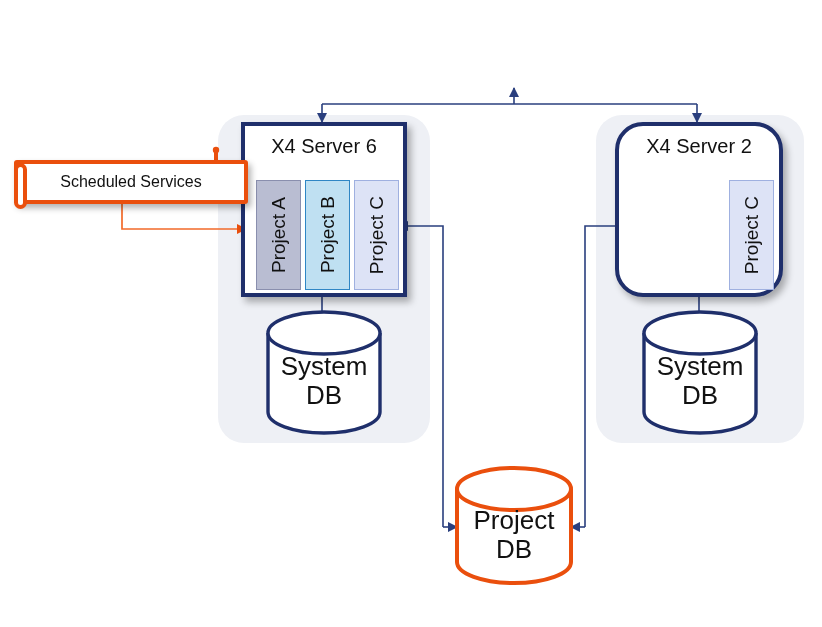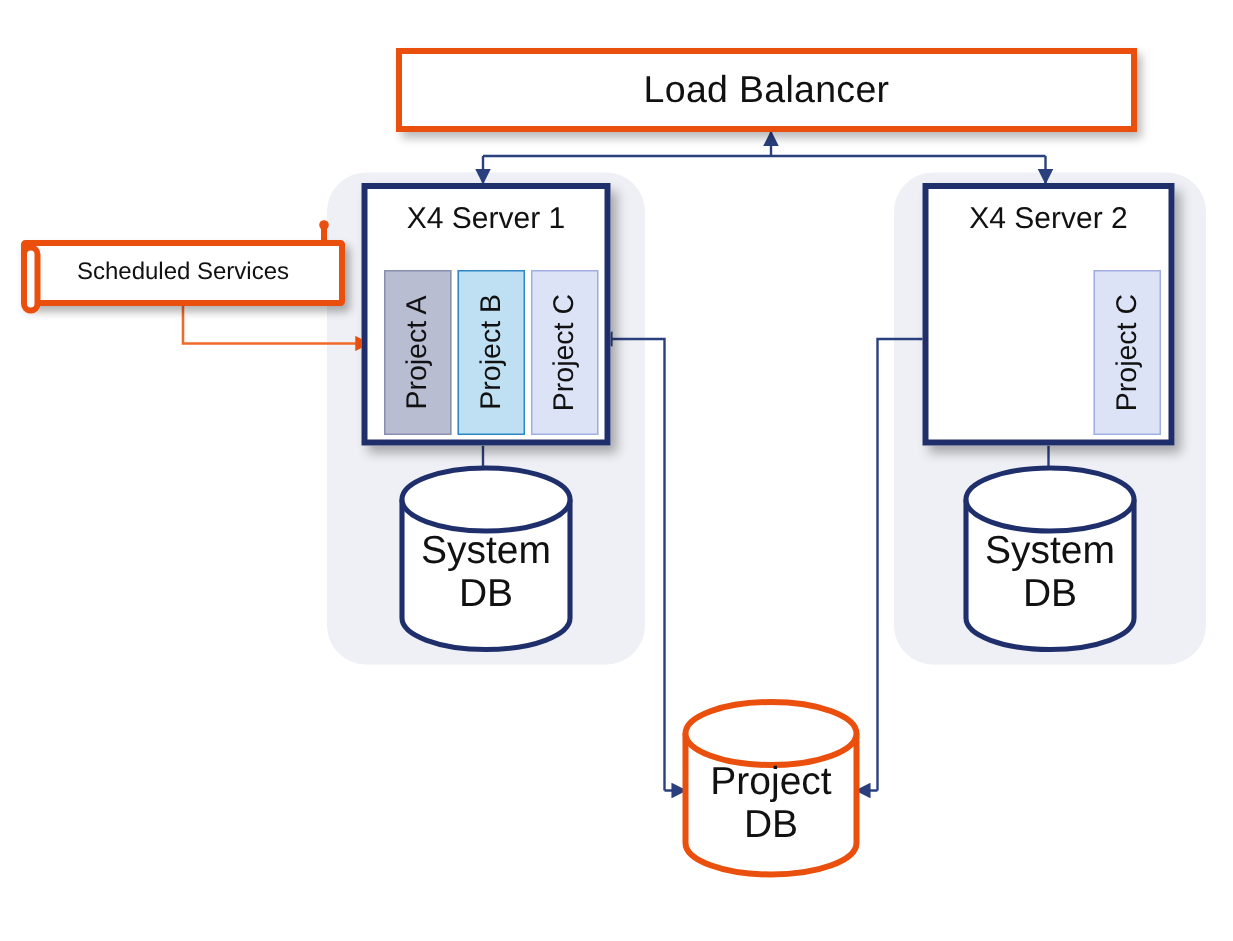--- a/index.html
+++ b/index.html
@@ -96,53 +96,50 @@
       <path d="M 644 333 L 644 412 A 56 21 0 0 0 756 412 L 756 333"></path>
       <ellipse cx="700" cy="333" rx="56" ry="21"></ellipse>
     </g>
 
     <g stroke="#ea4f0d" stroke-width="4" fill="#ffffff">
       <path d="M 457 489 L 457 562 A 57 21 0 0 0 571 562 L 571 489"></path>
       <ellipse cx="514" cy="489" rx="57" ry="21"></ellipse>
     </g>
   </svg>
 
-  <div class="node lb-box" style="left:264px;top:32px;width:494px;height:56px;">
-    <span class="lb-label">Load Balancer</span>
-  </div>
 
   <div class="node server-box" style="left:241px;top:122px;width:166px;height:175px;">
-    <div class="server-title">X4 Server 1</div>
+    <div class="server-title">X4 Server 6</div>
 
     <div class="project" style="left:11px;top:54px;width:45px;height:110px;
                 background:#b9bdd2;border:1.6px solid #8a8fae;">
       <span>Project A</span>
     </div>
 
     <div class="project" style="left:60px;top:54px;width:45px;height:110px;
                 background:#bfe0f2;border:1.6px solid #2f86c5;">
       <span>Project B</span>
     </div>
 
     <div class="project" style="left:109px;top:54px;width:45px;height:110px;
                 background:#dde3f6;border:1.6px solid #9fb0e0;">
       <span>Project C</span>
     </div>
   </div>
 
-  <div class="node server-box" style="left:615px;top:122px;width:168px;height:175px;">
+  <div class="node server-box" style="left:615px;top:122px;width:168px;height:175px;border-radius:28px;">
     <div class="server-title">X4 Server 2</div>
 
     <div class="project" style="left:110px;top:54px;width:45px;height:110px;
                 background:#dde3f6;border:1.6px solid #9fb0e0;">
       <span>Project C</span>
     </div>
   </div>
 
-  <div class="node note-box" style="left:14px;top:160px;width:216px;height:44px;">
+  <div class="node note-box" style="left:14px;top:160px;width:234px;height:44px;">
     <span class="note-label">Scheduled Services</span>
   </div>
 
   <div class="node" style="left:14px;top:163px;width:13px;height:46px;
               border:4px solid #ea4f0d;border-radius:7px;background:#ffffff;
               box-sizing:border-box;"></div>
 
   <div class="cyl-label" style="top:352px;">
     <div style="width:112px;margin-left:268px;">System</div>
     <div style="width:112px;margin-left:268px;">DB</div>

